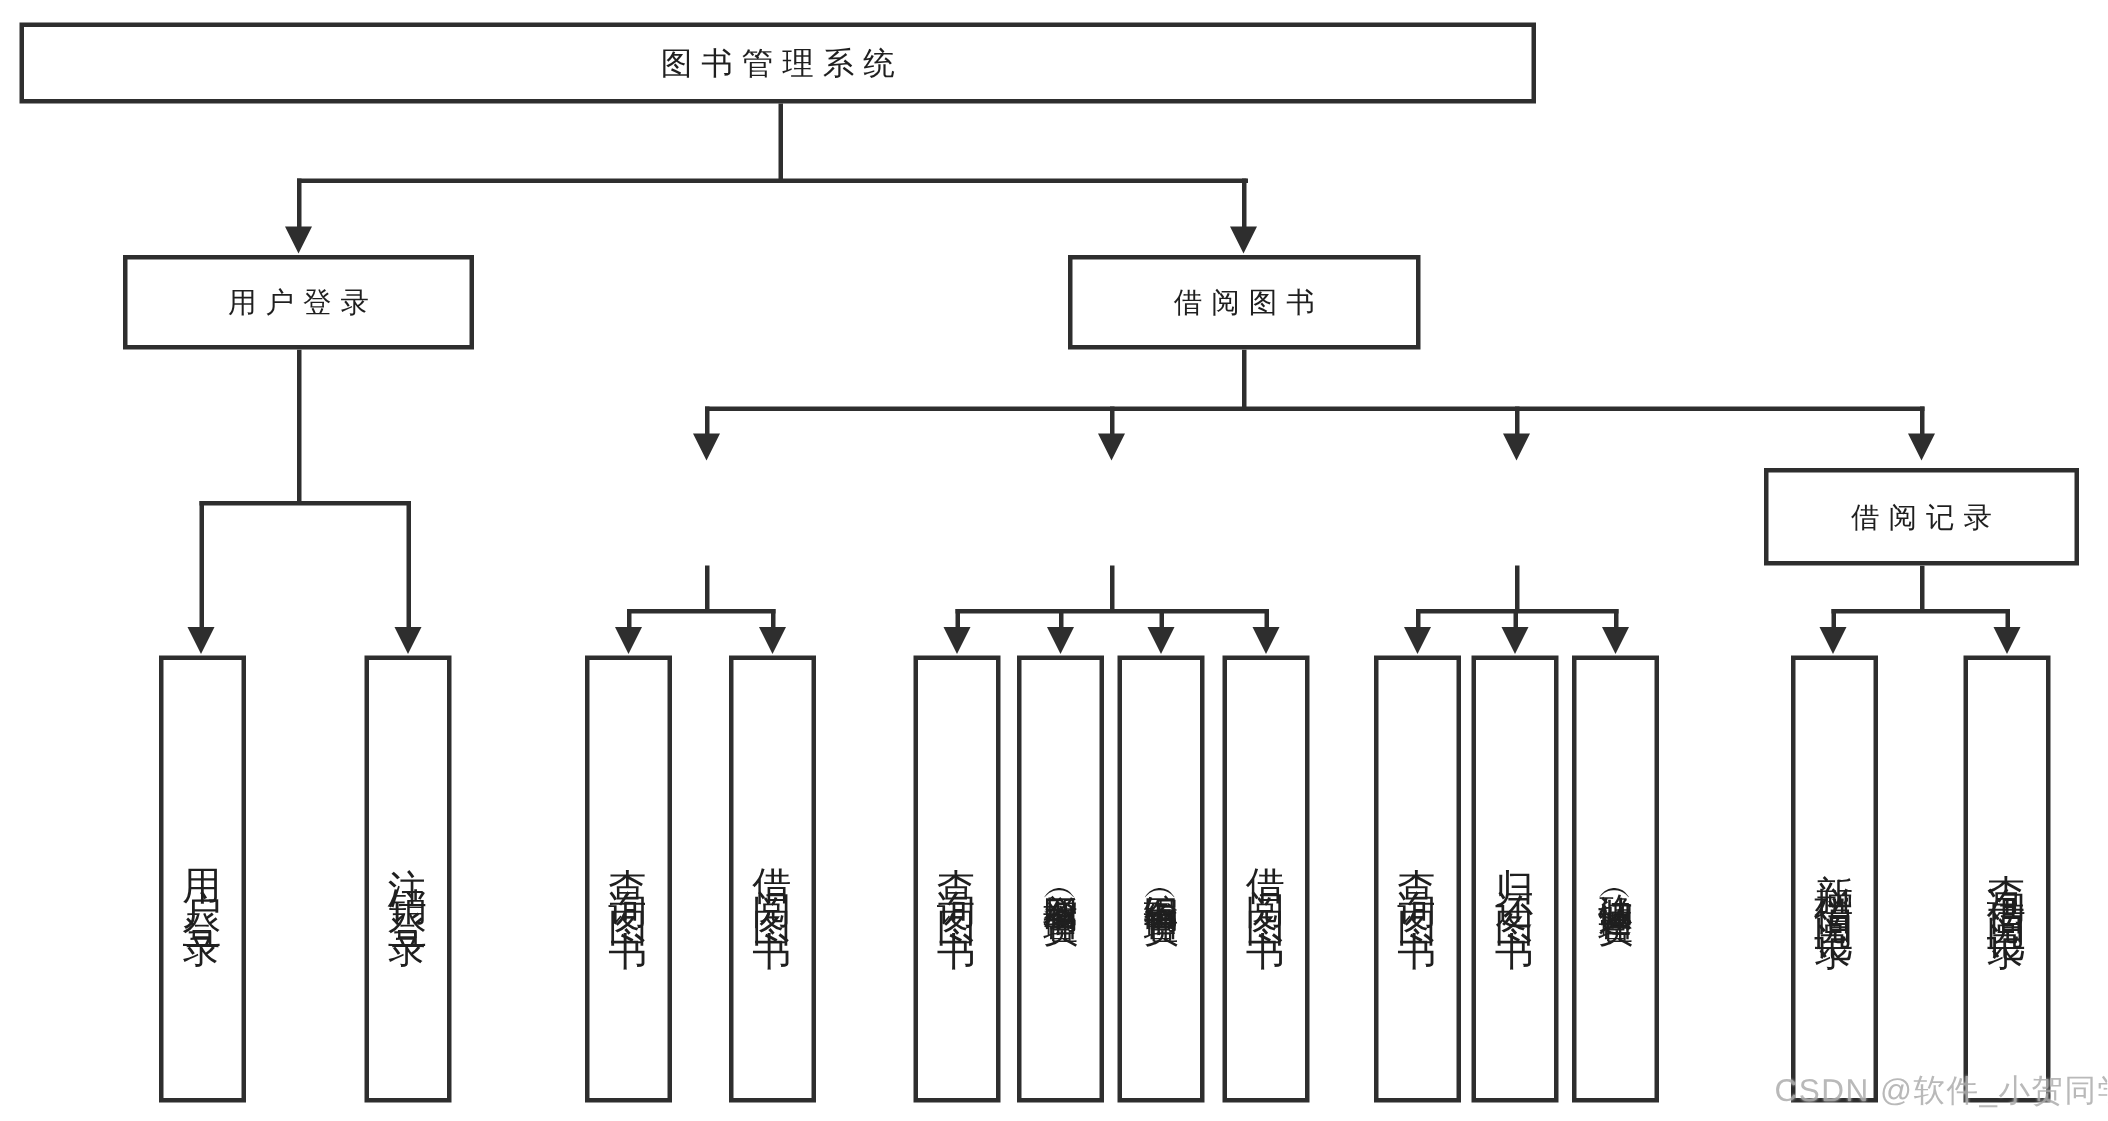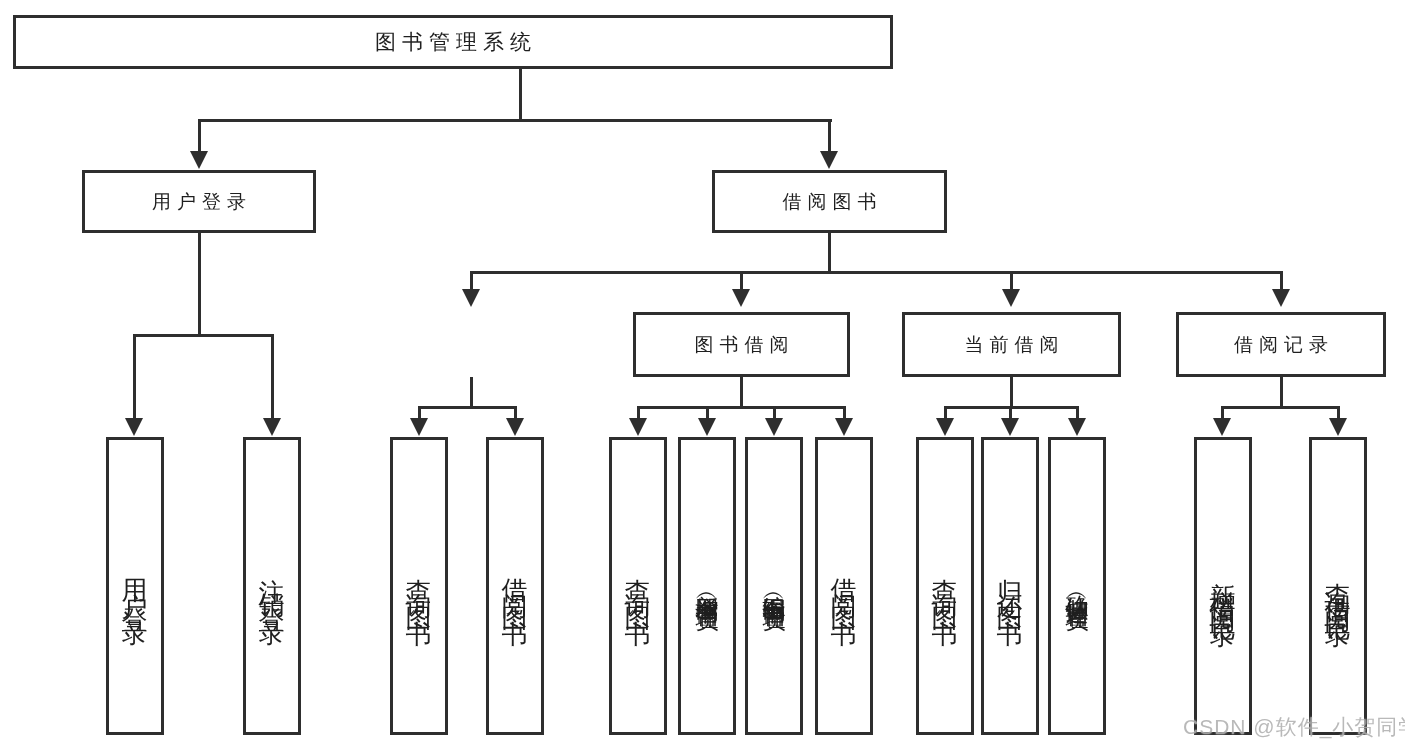--- a/index.html
+++ b/index.html
@@ -33,37 +33,31 @@
     position:absolute;left:1183px;top:713px;z-index:6;
     font-size:21px;letter-spacing:1px;color:#b0b0b0;opacity:.88;
     text-shadow:0 0 2px #fff;white-space:nowrap;
   }
 </style>
 </head>
 <body>
 
 <div id="canvas">
 
-  <div class="box root" style="left:13px;top:15px;width:880px;height:54px;">
+  <div class="box root" style="left:13px;top:15px;width:1011px;height:54px;">
     <span class="hlabel">图书管理系统</span>
   </div>
 
   <div class="box l1" style="left:82px;top:170px;width:234px;height:63px;">
     <span class="hlabel">用户登录</span>
   </div>
   <div class="box l1" style="left:712px;top:170px;width:235px;height:63px;">
     <span class="hlabel">借阅图书</span>
   </div>
 
-  <div class="box l2" style="left:633px;top:312px;width:217px;height:65px;">
-    <span class="hlabel">图书借阅</span>
-  </div>
-  <div class="box l2" style="left:902px;top:312px;width:219px;height:65px;">
-    <span class="hlabel">当前借阅</span>
-  </div>
   <div class="box l2" style="left:1176px;top:312px;width:210px;height:65px;">
     <span class="hlabel">借阅记录</span>
   </div>
 
   <div class="box vbox" style="left:106px;">
     <span class="vtext">用户登录</span>
   </div>
   <div class="box vbox" style="left:243px;">
     <span class="vtext">注销登录</span>
   </div>

